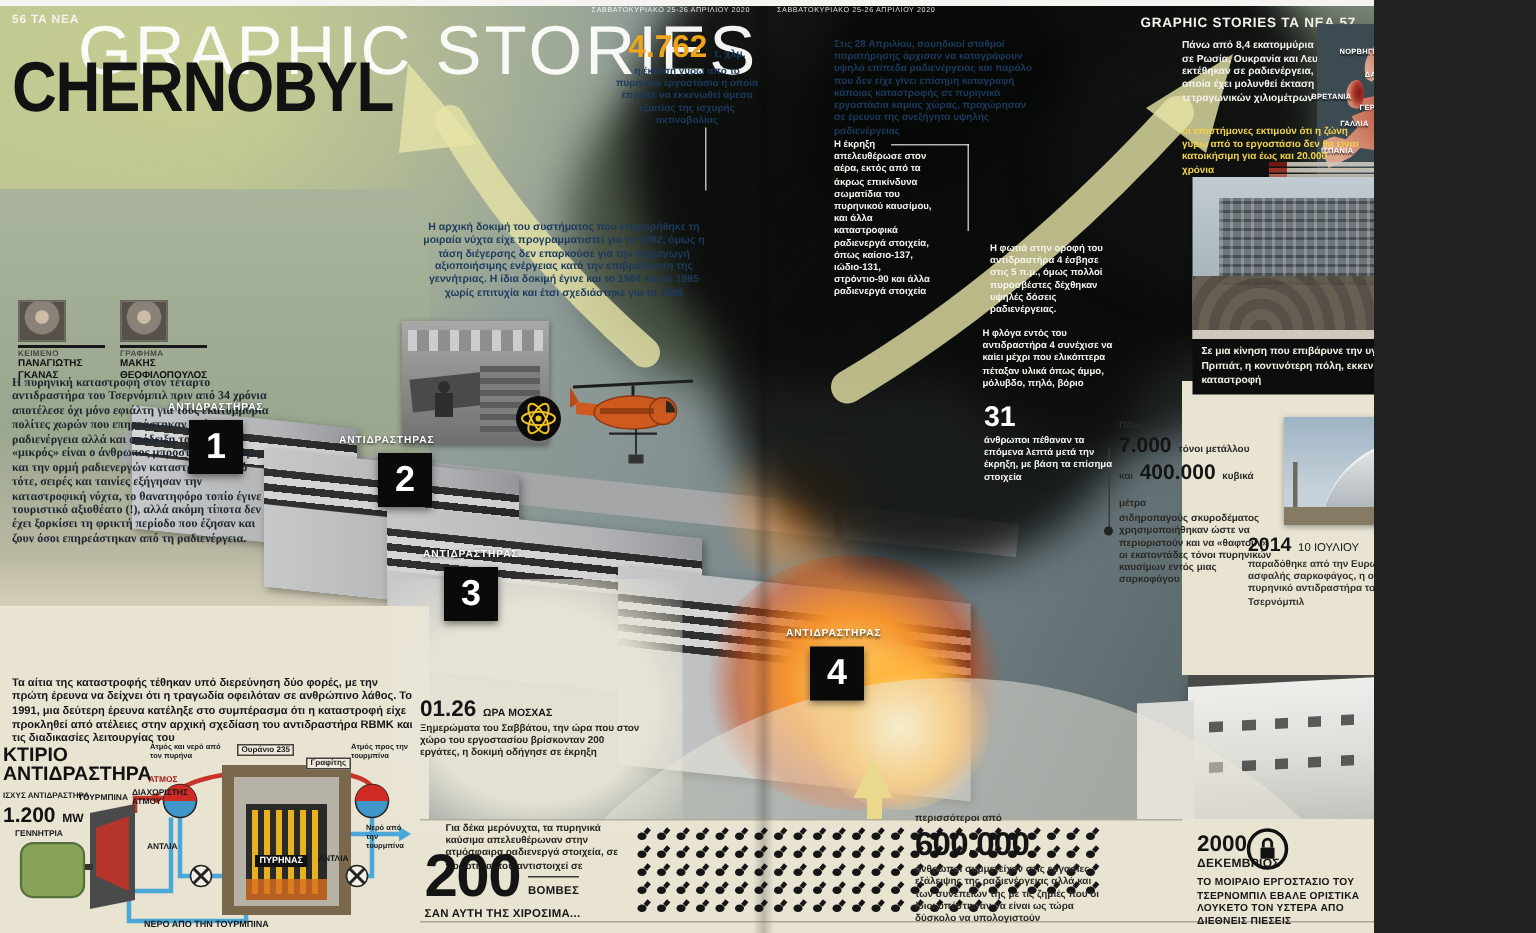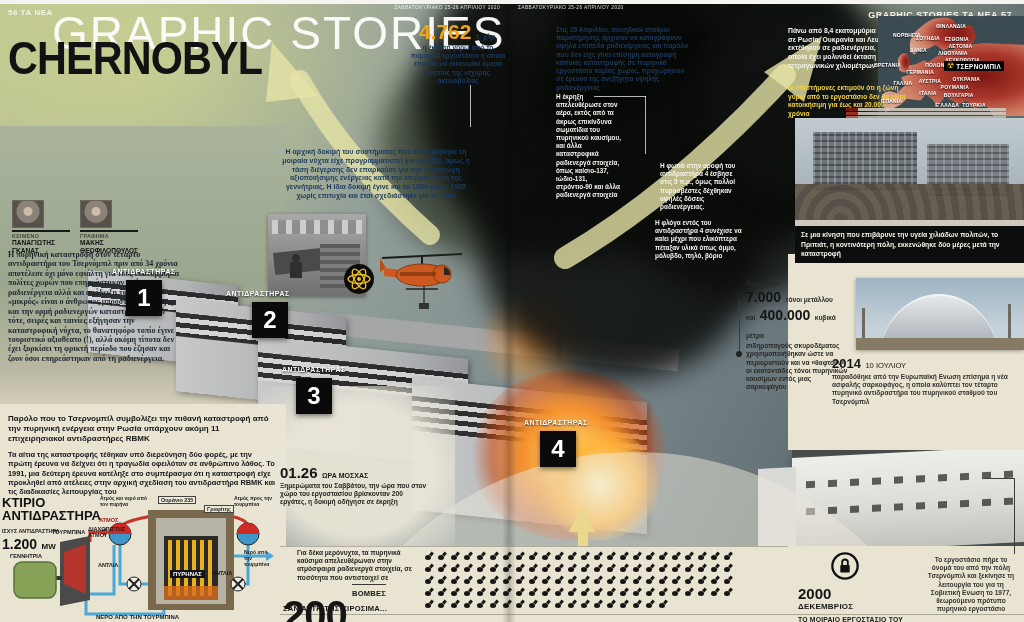--- a/index.html
+++ b/index.html
@@ -1,16 +1,16 @@
 <!DOCTYPE html>
 <html><head>
 <meta charset="utf-8">
 <style>
   html,body{margin:0;padding:0;background:#222;}
-  #page{position:relative;width:1024px;height:622px;overflow:hidden;background:#0e0f0e;
+  #page{position:relative;width:916px;height:622px;overflow:hidden;background:#0e0f0e;
         font-family:"Liberation Sans",sans-serif;-webkit-font-smoothing:antialiased;}
   .abs{position:absolute;}
   .nosel{pointer-events:none;}
   
   .sky{inset:0;background:linear-gradient(115deg,#b9c193 0%,#a9b397 18%,#8f9c98 38%,#77858a 62%,#5d6a6e 82%,#4b5558 100%);}
   .glow1{left:0;top:0;width:430px;height:270px;background:radial-gradient(ellipse at 32% 22%,rgba(218,222,142,.6),rgba(218,222,142,0) 70%);}
   .glow2{left:660px;top:0;width:364px;height:310px;background:radial-gradient(ellipse at 55% 30%,rgba(186,196,135,.5),rgba(186,196,135,0) 70%);}
   .left-panel{left:0;top:126px;width:286px;height:284px;background:linear-gradient(180deg,#a9b49b,#9aa68e 55%,#b9b7a2 85%,#d8d2bc);}
   .unit{background:linear-gradient(90deg,#c6c8ca 0%,#b2b4b6 65%,#94969a 100%);transform:skewY(6deg);box-shadow:2px 2px 6px rgba(0,0,0,.35);}
   .unit .bands{position:absolute;left:0;right:0;top:14%;height:26%;background:repeating-linear-gradient(180deg,#161616 0 5px,#d8d8d8 5px 10px);opacity:.85;}
@@ -27,21 +27,21 @@
   .dateline{font-size:4.8px;color:rgba(255,255,255,.85);letter-spacing:.4px;}
   .mast{font-size:46px;color:#fdfdfb;letter-spacing:2px;font-weight:400;opacity:.96;}
   .h-title{font-size:47px;font-weight:900;color:#121212;letter-spacing:-1px;transform:scaleX(.88);transform-origin:left top;line-height:.95;}
   .h-sub{font-family:"Liberation Serif",serif;font-size:35px;font-weight:600;color:#101010;line-height:1.08;}
   .navy{color:#1c3a5e;}
   .bodytext{font-family:"Liberation Serif",serif;font-weight:bold;font-size:8px;line-height:1.18;color:#1d2731;}
   .bold-lead{font-size:8px;font-weight:bold;color:#14161a;line-height:1.25;}
   .c-note{font-size:6.6px;font-weight:bold;line-height:1.25;}
   .white-note{color:#f4f3ee;font-size:6.4px;font-weight:bold;line-height:1.28;}
   .yellow-num{color:#efa517;font-weight:900;}
-  .big-num{font-weight:900;color:#141414;margin-top:31px;}
+  .big-num{font-weight:900;color:#141414;}
   .reactor-label{font-size:6.8px;font-weight:bold;color:#fff;letter-spacing:.6px;text-shadow:0 1px 2px rgba(0,0,0,.8);}
   .reactor-box{width:36px;height:36px;background:#0a0a0a;color:#fff;font-weight:900;font-size:24px;display:flex;align-items:center;justify-content:center;box-shadow:0 2px 5px rgba(0,0,0,.5);}
   .capstext{font-size:6.8px;font-weight:900;color:#161616;line-height:1.32;letter-spacing:.2px;}
   .country{position:absolute;transform:translateX(-50%);font-size:5px;font-weight:bold;color:#fff;text-shadow:0 1px 1px rgba(0,0,0,.7);white-space:nowrap;letter-spacing:.2px;}
   .dline{background:rgba(255,255,255,.7);}
   .kline{background:#3a3a36;}
   .diag-label{font-size:5.6px;font-weight:bold;color:#16181c;line-height:1.15;}
   .chip{border:1px solid #44403a;background:#efeadb;padding:0 2px;font-size:5.4px;font-weight:bold;color:#222;}
   .bomb{position:relative;width:10px;height:10px;margin:1px 1.5px;}
   .bomb::before{content:"";position:absolute;left:1px;top:4px;width:6px;height:5px;background:#151515;border-radius:50%;}
@@ -154,21 +154,20 @@
     <div class="credit-name" style="width:62px">ΠΑΝΑΓΙΩΤΗΣ ΓΚΑΝΑΣ</div>
   </div>
   <div class="abs" style="left:80px;top:200px">
     <div class="mug"></div>
     <div class="credit-rule"></div>
     <div class="credit-role">ΓΡΑΦΗΜΑ</div>
     <div class="credit-name" style="width:70px">ΜΑΚΗΣ ΘΕΟΦΙΛΟΠΟΥΛΟΣ</div>
   </div>
 
   <div class="abs bodytext" style="left:8px;top:250px;width:172px">Η πυρηνική καταστροφή στον τέταρτο αντιδραστήρα του Τσερνόμπιλ πριν από 34 χρόνια αποτέλεσε όχι μόνο εφιάλτη για τους εκατομμύρια πολίτες χωρών που επηρεάστηκαν από τη ραδιενέργεια αλλά και απόδειξη του πόσο «μικρός» είναι ο άνθρωπος μπροστά στη δύναμη και την ορμή ραδιενεργών καταστροφών. Από τότε, σειρές και ταινίες εξήγησαν την καταστροφική νύχτα, το θανατηφόρο τοπίο έγινε τουριστικό αξιοθέατο (!), αλλά ακόμη τίποτα δεν έχει ξορκίσει τη φρικτή περίοδο που έζησαν και ζουν όσοι επηρεάστηκαν από τη ραδιενέργεια.</div>
-  <div class="abs bold-lead" style="left:8px;top:414px;width:264px">Παρόλο που το Τσερνομπίλ συμβολίζει την πιθανή καταστροφή από την πυρηνική ενέργεια στην Ρωσία υπάρχουν ακόμη 11 επιχειρησιακοί αντιδραστήρες RBMK</div>
   <div class="abs bold-lead" style="left:8px;top:450px;width:268px;font-size:7.4px">Τα αίτια της καταστροφής τέθηκαν υπό διερεύνηση δύο φορές, με την πρώτη έρευνα να δείχνει ότι η τραγωδία οφειλόταν σε ανθρώπινο λάθος. Το 1991, μια δεύτερη έρευνα κατέληξε στο συμπέρασμα ότι η καταστροφή είχε προκληθεί από ατέλειες στην αρχική σχεδίαση του αντιδραστήρα RBMK και τις διαδικασίες λειτουργίας του</div>
 
   <div class="abs c-note navy" style="left:282px;top:148px;width:188px;text-align:center;font-size:7px">Η αρχική δοκιμή του συστήματος που επιχειρήθηκε τη μοιραία νύχτα είχε προγραμματιστεί για το 1982, όμως η τάση διέγερσης δεν επαρκούσε για την παραγωγή αξιοποιήσιμης ενέργειας κατά την επιβράδυνση της γεννήτριας. Η ίδια δοκιμή έγινε και το 1984 και το 1985 χωρίς επιτυχία και έτσι σχεδιάστηκε για το 1986</div>
 
   <div class="abs nosel" style="left:268px;top:214px;width:98px;height:82px;background:linear-gradient(180deg,#a8a8a8,#707070);box-shadow:0 1px 4px rgba(0,0,0,.4)">
     <div style="position:absolute;left:4px;top:6px;width:90px;height:14px;background:repeating-linear-gradient(90deg,#d8d8d8 0 6px,#8a8a8a 6px 14px);opacity:.8"></div>
     <div style="position:absolute;left:6px;top:36px;width:58px;height:22px;background:#4a4a4a;transform:rotate(-6deg)"></div>
     <div style="position:absolute;left:52px;top:30px;width:40px;height:44px;background:repeating-linear-gradient(0deg,#5c5c5c 0 4px,#7e7e7e 4px 8px)"></div>
     <div style="position:absolute;left:24px;top:40px;width:8px;height:8px;border-radius:50%;background:#2e2e2e"></div>
     <div style="position:absolute;left:22px;top:48px;width:12px;height:16px;background:#2e2e2e"></div>
@@ -195,20 +194,24 @@
     <span class="yellow-num" style="font-size:21px">4.762</span>
     <span class="navy" style="font-size:7px;font-weight:bold">τ. χλμ.</span>
     <div class="c-note navy">η έκταση γύρω από το πυρηνικό εργοστάσιο η οποία έπρεπε να εκκενωθεί άμεσα εξαιτίας της ισχυρής ακτινοβολίας</div>
   </div>
 
   <div class="abs c-note navy" style="left:556px;top:26px;width:134px">Στις 28 Απριλίου, σουηδικοί σταθμοί παρατήρησης άρχισαν να καταγράφουν υψηλά επίπεδα ραδιενέργειας και παρόλο που δεν είχε γίνει επίσημη καταγραφή κάποιας καταστροφής σε πυρηνικά εργοστάσια καμίας χώρας, προχώρησαν σε έρευνα της ανεξήγητα υψηλής ραδιενέργειας</div>
 
   <div class="abs white-note" style="left:556px;top:93px;width:66px">Η έκρηξη απελευθέρωσε στον αέρα, εκτός από τα άκρως επικίνδυνα σωματίδια του πυρηνικού καυσίμου, και άλλα καταστροφικά ραδιενεργά στοιχεία, όπως καίσιο-137, ιώδιο-131, στρόντιο-90 και άλλα ραδιενεργά στοιχεία</div>
   <div class="abs white-note" style="left:660px;top:162px;width:82px">Η φωτιά στην οροφή του αντιδραστήρα 4 έσβησε στις 5 π.μ., όμως πολλοί πυροσβέστες δέχθηκαν υψηλές δόσεις ραδιενέργειας.</div>
   <div class="abs white-note" style="left:655px;top:219px;width:90px">Η φλόγα εντός του αντιδραστήρα 4 συνέχισε να καίει μέχρι που ελικόπτερα πέταξαν υλικά όπως άμμο, μόλυβδο, πηλό, βόριο</div>
+  <div class="abs" style="left:656px;top:268px;width:86px">
+    <div style="font-size:19px;font-weight:900;color:#fff">31</div>
+    <div class="white-note">άνθρωποι πέθαναν τα επόμενα λεπτά μετά την έκρηξη, με βάση τα επίσημα στοιχεία</div>
+  </div>
 
   <div class="abs" style="left:746px;top:280px;width:106px">
     <div class="c-note" style="color:#2a2a26">Πάνω από</div>
     <div>
       <span class="big-num" style="font-size:14px">7.000</span>
       <span class="c-note" style="color:#2a2a26">τόνοι μετάλλου</span>
     </div>
     <div>
       <span class="c-note" style="color:#2a2a26">και</span>
       <span class="big-num" style="font-size:14px">400.000</span>
@@ -411,20 +414,25 @@
       <span class="bomb"></span>
       <span class="bomb"></span>
       <span class="bomb"></span>
       <span class="bomb"></span>
       <span class="bomb"></span>
       <span class="bomb"></span>
       <span class="bomb"></span>
       <span class="bomb"></span>
     </div>
 
+  <div class="abs" style="left:610px;top:542px;width:126px">
+    <div class="c-note" style="color:#2a2a26">περισσότεροι από</div>
+    <div class="big-num" style="font-size:22px;letter-spacing:-.5px">600.000</div>
+    <div class="c-note" style="color:#2a2a26">άνθρωποι συμμετείχαν στις εργασίες εξάλειψης της ραδιενέργειας αλλά και των συνεπειών της με τις ζημιές που οι ίδιοι υπέστησαν να είναι ως τώρα δύσκολο να υπολογιστούν</div>
+  </div>
 
   <div class="abs" style="left:798px;top:554px;width:118px">
     <div class="big-num" style="font-size:15px">2000</div>
     <div class="capstext" style="font-size:8px">ΔΕΚΕΜΒΡΙΟΣ</div>
     <div class="capstext" style="margin-top:3px;width:118px">ΤΟ ΜΟΙΡΑΙΟ ΕΡΓΟΣΤΑΣΙΟ ΤΟΥ ΤΣΕΡΝΟΜΠΙΛ ΕΒΑΛΕ ΟΡΙΣΤΙΚΑ ΛΟΥΚΕΤΟ ΤΟΝ ΥΣΤΕΡΑ ΑΠΟ ΔΙΕΘΝΕΙΣ ΠΙΕΣΕΙΣ</div>
   </div>
   <svg class="abs nosel" style="left:830px;top:551px" width="30" height="30" viewBox="0 0 32 32">
     <circle cx="16" cy="16" r="13.5" fill="none" stroke="#111" stroke-width="2.5"></circle>
     <rect x="11" y="15" width="10" height="8" rx="1" fill="#111"></rect>
     <path d="M13,15 v-3 a3,3 0 0 1 6,0 v3" fill="none" stroke="#111" stroke-width="2"></path>

